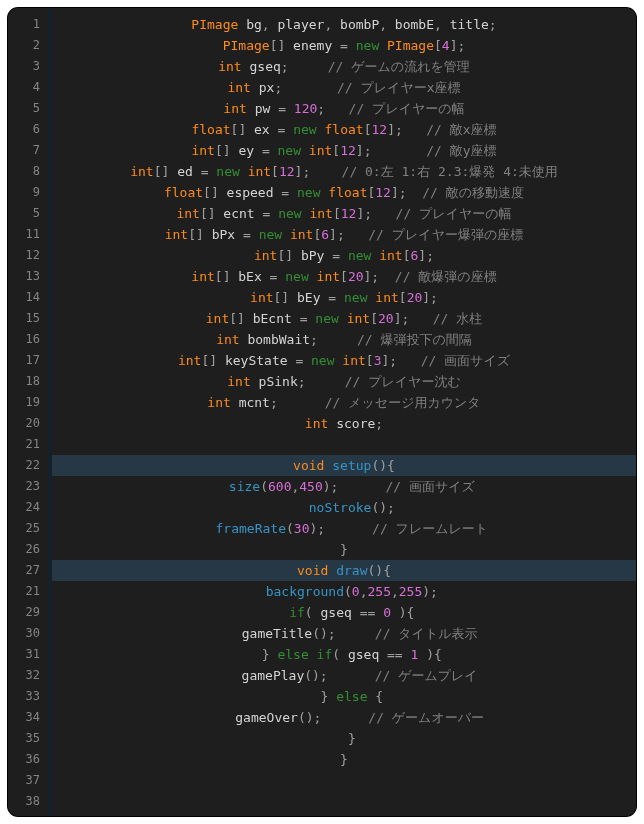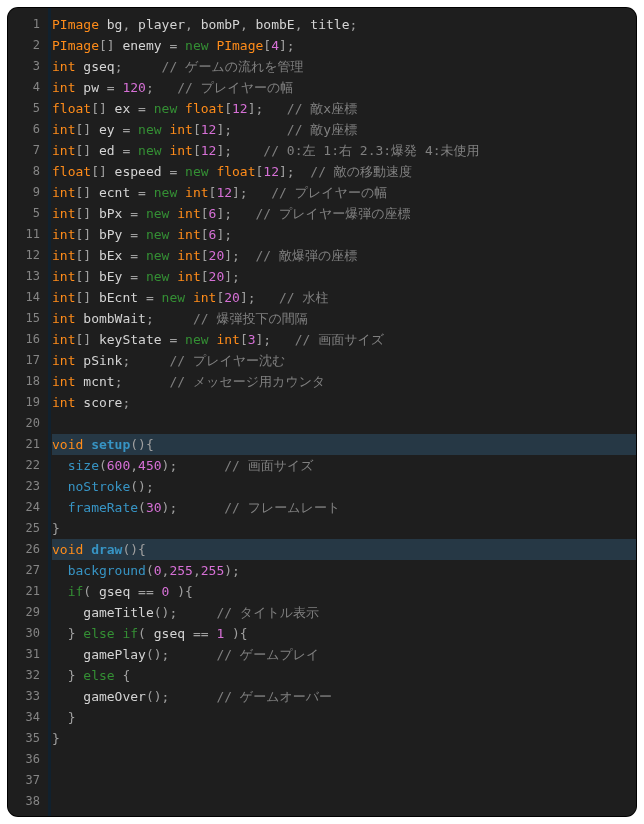--- a/index.html
+++ b/index.html
@@ -31,31 +31,32 @@
   .gutter .ln {
     height: 21px;
     line-height: 21px;
     font-size: 12px;
   }
   .code {
     flex: 1;
     padding: 6px 0 6px 4px;
     background: linear-gradient(to right, #11212e 0, #11212e 3px, #1e1e1e 3px);
     overflow: hidden;
+    text-align: center;
   }
   .line {
     height: 21px;
     line-height: 21px;
     white-space: pre;
     color: #d4d4d4;
   }
   .hl-active { background: #263845; }
   .tk-type    { color: #ff8c1a; }   
   .tk-keyword { color: #348f34; }   
-  .tk-func    { color: #3794c4; font-weight: bold; } 
+  .tk-func    { color: #3794c4; font-weight: normal; } 
   .tk-call    { color: #3794c4; }   
   .tk-num     { color: #d670d6; }   
   .tk-op      { color: #a0a0a0; }   
   .tk-ident   { color: #d4d4d4; }
   .tk-comment { color: #808080; }
 </style>
 </head>
 <body>
 
 <div class="editor">
@@ -96,20 +97,21 @@
       <div class="ln">34</div>
       <div class="ln">35</div>
       <div class="ln">36</div>
       <div class="ln">37</div>
       <div class="ln">38</div>
     </div>
   <div class="code" id="code">
       <div class="line"><span class="tk-type">PImage</span><span class="tk-ident"> bg</span><span class="tk-op">,</span><span class="tk-ident"> player</span><span class="tk-op">,</span><span class="tk-ident"> bombP</span><span class="tk-op">,</span><span class="tk-ident"> bombE</span><span class="tk-op">,</span><span class="tk-ident"> title</span><span class="tk-op">;</span></div>
       <div class="line"><span class="tk-type">PImage</span><span class="tk-op">[]</span><span class="tk-ident"> enemy </span><span class="tk-op">= </span><span class="tk-keyword">new</span><span class="tk-ident"> </span><span class="tk-type">PImage</span><span class="tk-op">[</span><span class="tk-num">4</span><span class="tk-op">];</span></div>
       <div class="line"><span class="tk-type">int</span><span class="tk-ident"> gseq</span><span class="tk-op">;     </span><span class="tk-comment">// ゲームの流れを管理</span></div>
+      <div class="line"><span class="tk-type">int</span><span class="tk-ident"> px</span><span class="tk-op">;       </span><span class="tk-comment">// プレイヤーx座標</span></div>
       <div class="line"><span class="tk-type">int</span><span class="tk-ident"> pw </span><span class="tk-op">= </span><span class="tk-num">120</span><span class="tk-op">;   </span><span class="tk-comment">// プレイヤーの幅</span></div>
       <div class="line"><span class="tk-type">float</span><span class="tk-op">[]</span><span class="tk-ident"> ex </span><span class="tk-op">= </span><span class="tk-keyword">new</span><span class="tk-ident"> </span><span class="tk-type">float</span><span class="tk-op">[</span><span class="tk-num">12</span><span class="tk-op">];   </span><span class="tk-comment">// 敵x座標</span></div>
       <div class="line"><span class="tk-type">int</span><span class="tk-op">[]</span><span class="tk-ident"> ey </span><span class="tk-op">= </span><span class="tk-keyword">new</span><span class="tk-ident"> </span><span class="tk-type">int</span><span class="tk-op">[</span><span class="tk-num">12</span><span class="tk-op">];       </span><span class="tk-comment">// 敵y座標</span></div>
       <div class="line"><span class="tk-type">int</span><span class="tk-op">[]</span><span class="tk-ident"> ed </span><span class="tk-op">= </span><span class="tk-keyword">new</span><span class="tk-ident"> </span><span class="tk-type">int</span><span class="tk-op">[</span><span class="tk-num">12</span><span class="tk-op">];    </span><span class="tk-comment">// 0:左 1:右 2.3:爆発 4:未使用</span></div>
       <div class="line"><span class="tk-type">float</span><span class="tk-op">[]</span><span class="tk-ident"> espeed </span><span class="tk-op">= </span><span class="tk-keyword">new</span><span class="tk-ident"> </span><span class="tk-type">float</span><span class="tk-op">[</span><span class="tk-num">12</span><span class="tk-op">];  </span><span class="tk-comment">// 敵の移動速度</span></div>
       <div class="line"><span class="tk-type">int</span><span class="tk-op">[]</span><span class="tk-ident"> ecnt </span><span class="tk-op">= </span><span class="tk-keyword">new</span><span class="tk-ident"> </span><span class="tk-type">int</span><span class="tk-op">[</span><span class="tk-num">12</span><span class="tk-op">];   </span><span class="tk-comment">// プレイヤーの幅</span></div>
       <div class="line"><span class="tk-type">int</span><span class="tk-op">[]</span><span class="tk-ident"> bPx </span><span class="tk-op">= </span><span class="tk-keyword">new</span><span class="tk-ident"> </span><span class="tk-type">int</span><span class="tk-op">[</span><span class="tk-num">6</span><span class="tk-op">];   </span><span class="tk-comment">// プレイヤー爆弾の座標</span></div>
       <div class="line"><span class="tk-type">int</span><span class="tk-op">[]</span><span class="tk-ident"> bPy </span><span class="tk-op">= </span><span class="tk-keyword">new</span><span class="tk-ident"> </span><span class="tk-type">int</span><span class="tk-op">[</span><span class="tk-num">6</span><span class="tk-op">];</span></div>
       <div class="line"><span class="tk-type">int</span><span class="tk-op">[]</span><span class="tk-ident"> bEx </span><span class="tk-op">= </span><span class="tk-keyword">new</span><span class="tk-ident"> </span><span class="tk-type">int</span><span class="tk-op">[</span><span class="tk-num">20</span><span class="tk-op">];  </span><span class="tk-comment">// 敵爆弾の座標</span></div>
       <div class="line"><span class="tk-type">int</span><span class="tk-op">[]</span><span class="tk-ident"> bEy </span><span class="tk-op">= </span><span class="tk-keyword">new</span><span class="tk-ident"> </span><span class="tk-type">int</span><span class="tk-op">[</span><span class="tk-num">20</span><span class="tk-op">];</span></div>

